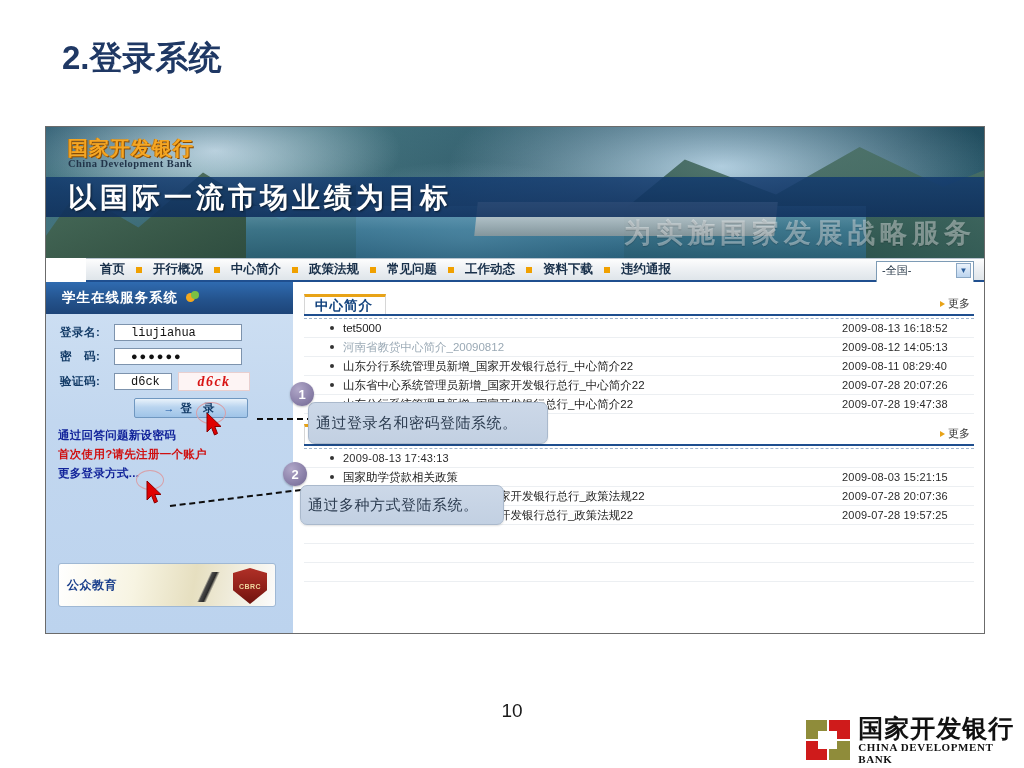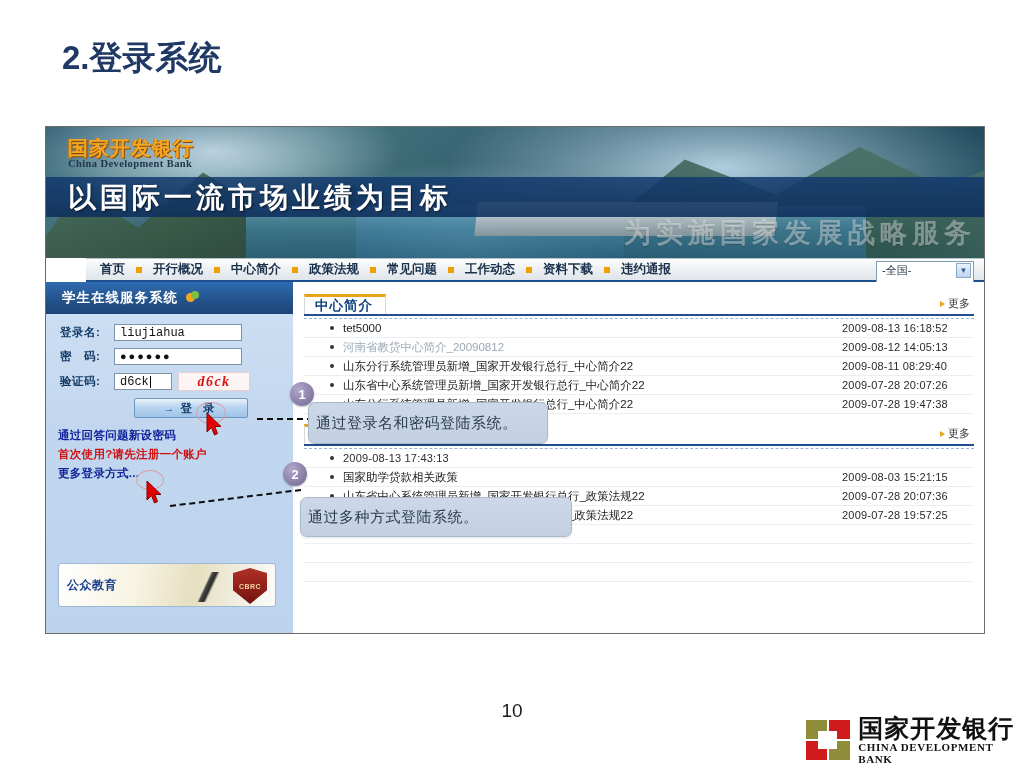--- a/index.html
+++ b/index.html
@@ -169,21 +169,21 @@
     margin: 0 0 7px 14px;
   }
   .form-row .lbl {
     width: 54px; font-size: 11.5px; font-weight: bold; color: #123a66;
     letter-spacing: .5px; white-space: nowrap;
   }
   .form-row .inp {
     height: 17px; background: #ffffff;
     border: 1px solid #7d93ad;
     font-size: 12px; color: #111;
-    display: flex; align-items: center; padding: 0 5px;
+    display: flex; align-items: center; padding: 0 16px;
     font-family: "Liberation Mono", monospace;
   }
   #login-name-input { width: 128px; }
   #password-input   { width: 128px; letter-spacing: 2px; font-size: 11px; }
   #captcha-input    { width: 58px; position: relative; }
   #captcha-input .caret {
     display:inline-block; width:1px; height:12px; background:#000; margin-left:1px;
   }
   #captcha-image {
     width: 72px; height: 19px; margin-left: 6px;
@@ -310,21 +310,21 @@
   .badge {
     position: absolute;
     width: 24px; height: 24px; border-radius: 50%;
     background: radial-gradient(circle at 35% 30%, #b0a7c8 0%, #8d83ab 55%, #6f6690 100%);
     color: #ffffff; font-size: 13px; font-weight: bold;
     display: flex; align-items: center; justify-content: center;
     box-shadow: 0 1px 2px rgba(0,0,0,.25);
   }
   #callout-1 { left: 308px; top: 402px; width: 240px; height: 42px; }
   #badge-1   { left: 290px; top: 382px; }
-  #callout-2 { left: 300px; top: 485px; width: 272px; height: 40px; margin-top: 12px; }
+  #callout-2 { left: 300px; top: 485px; width: 204px; height: 40px; }
   #badge-2   { left: 283px; top: 462px; }
 
   
   .leader { position: absolute; border-top: 2px dashed #0d0d0d; }
   #leader-1 { left: 257px; top: 418px; width: 56px; }
   #leader-2 { left: 170px; top: 505px; width: 132px; transform: rotate(-7deg); transform-origin: left center;}
   .ring {
     position: absolute; border: 1.5px solid #d8a0a8; border-radius: 50%;
   }
   #ring-1 { left: 196px; top: 402px; width: 30px; height: 22px; }

